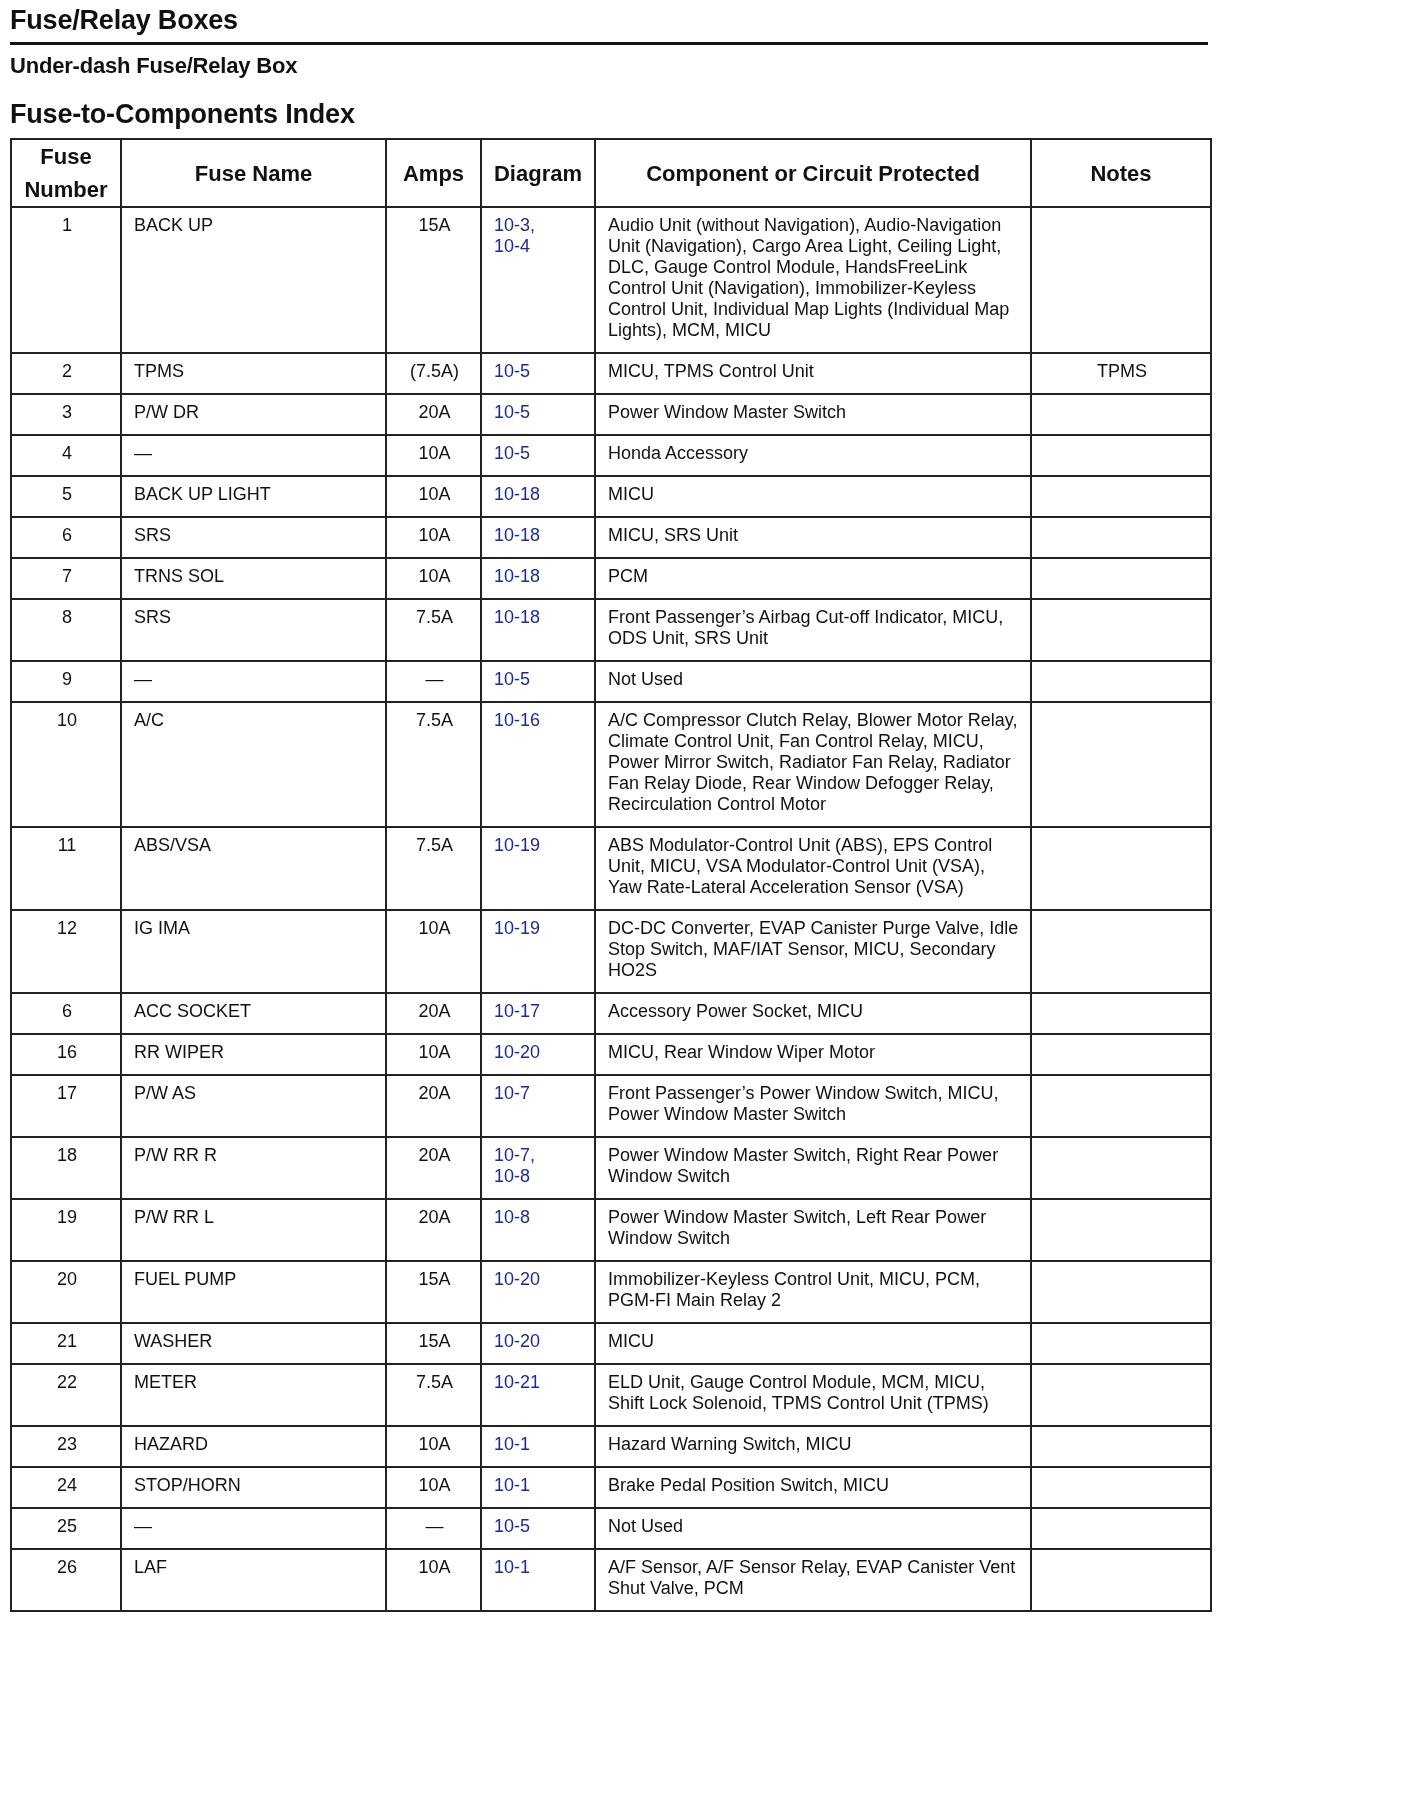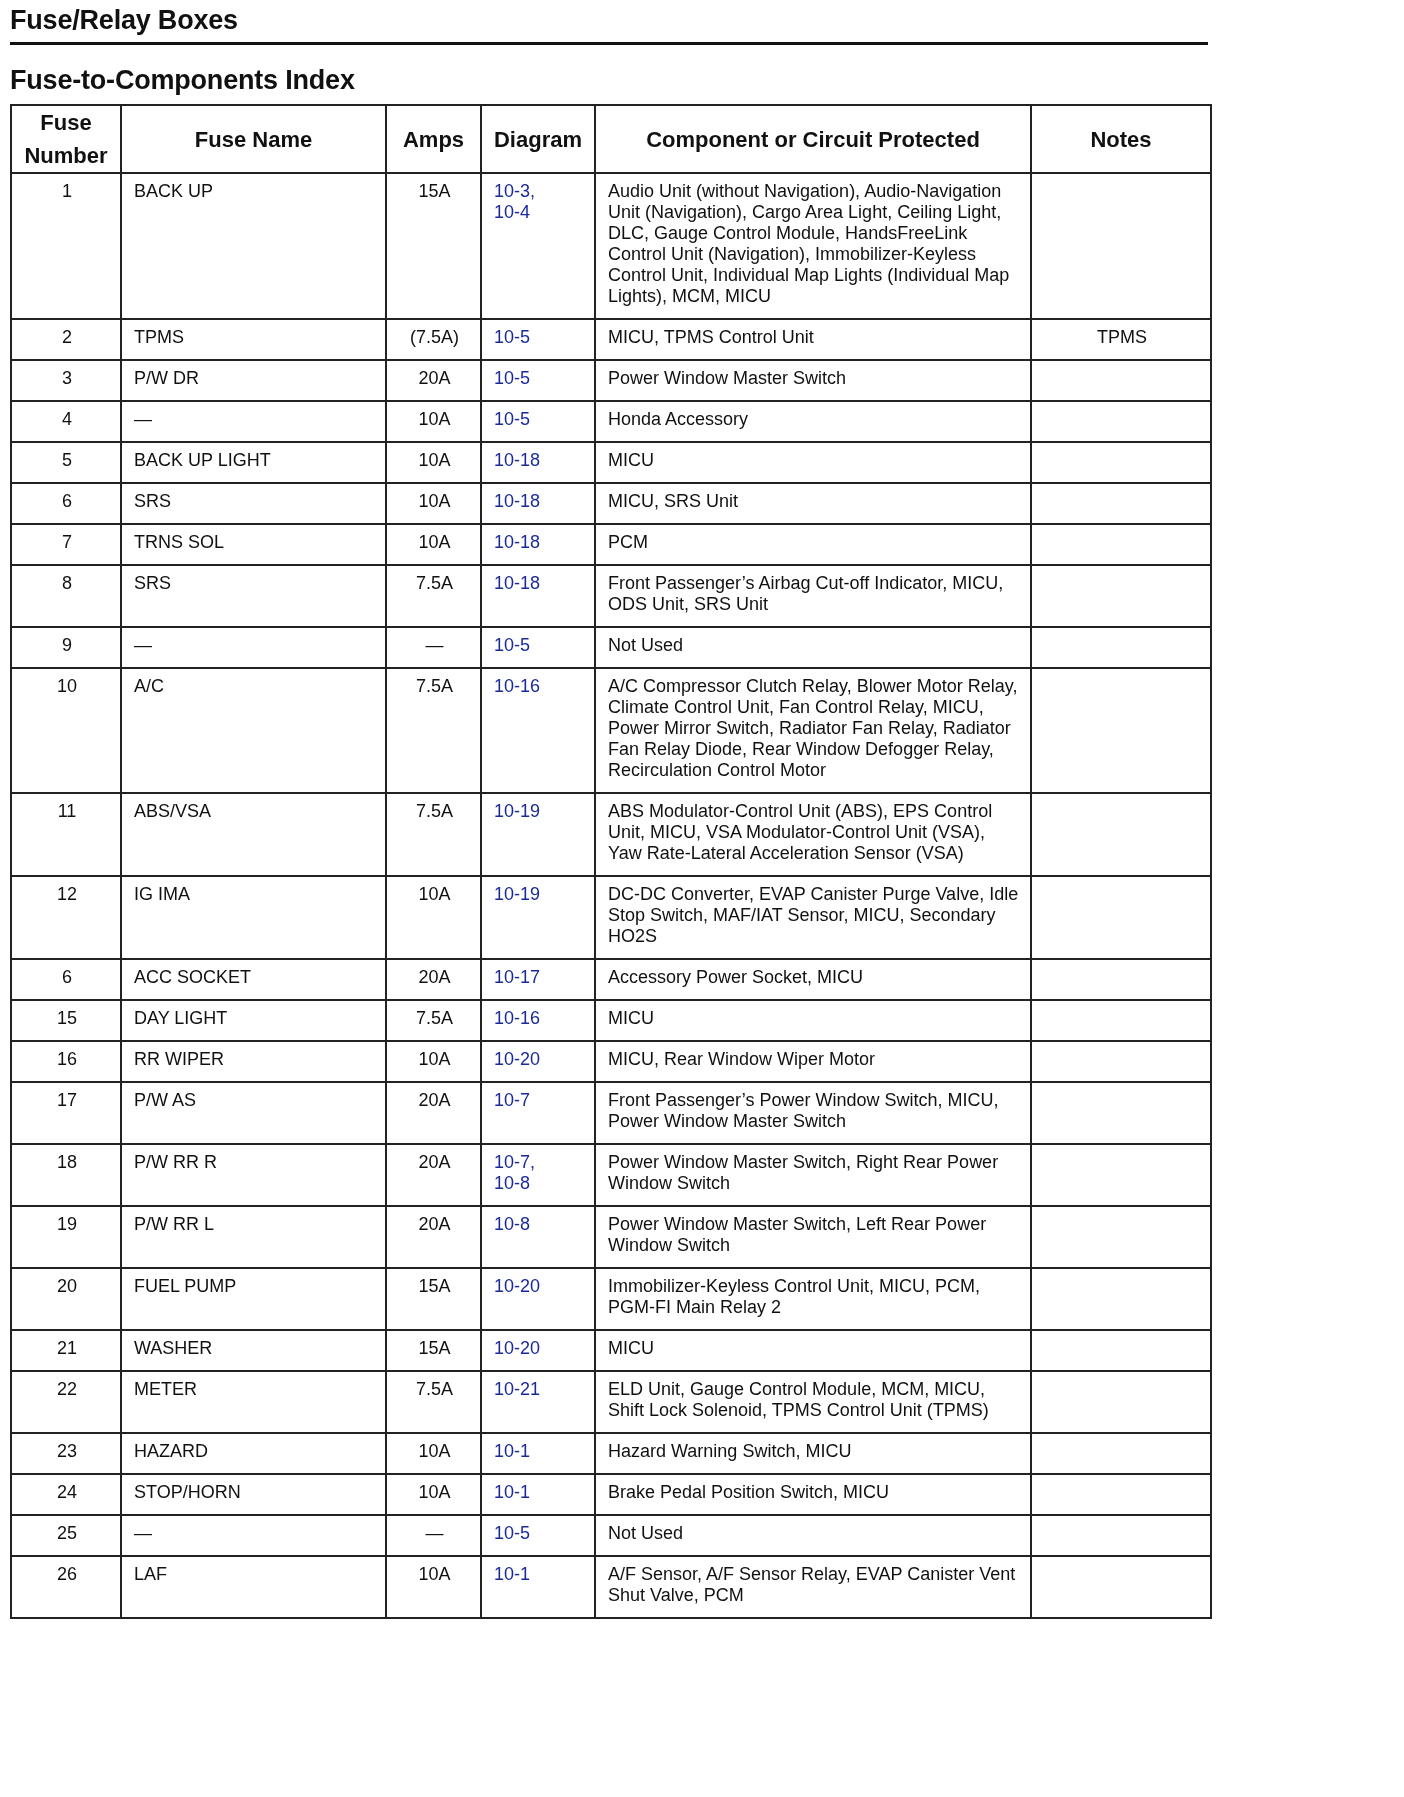--- a/index.html
+++ b/index.html
@@ -28,20 +28,21 @@
   td.c-amp { text-align: center; }
   td.c-dia { color: #1a2a9a; }
   td.c-note { text-align: center; }
   .dia-line { display: block; }
 </style>
 </head>
 <body>
 
 <div class="page">
   <h1>Fuse/Relay Boxes</h1>
+  <h2>Under-dash Fuse/Relay Box</h2>
   <h3>Fuse-to-Components Index</h3>
 
   <table>
     <colgroup>
       <col style="width:110px">
       <col style="width:265px">
       <col style="width:95px">
       <col style="width:114px">
       <col style="width:436px">
       <col style="width:180px">
@@ -182,30 +183,20 @@
           <td class="c-num">6</td>
           <td class="c-name">ACC SOCKET</td>
           <td class="c-amp">20A</td>
           <td class="c-dia">
             <span class="dia-line">10-17</span>
           </td>
           <td class="c-comp">Accessory Power Socket, MICU</td>
           <td class="c-note"></td>
         </tr>
         <tr>
-          <td class="c-num">15</td>
-          <td class="c-name">DAY LIGHT</td>
-          <td class="c-amp">7.5A</td>
-          <td class="c-dia">
-            <span class="dia-line">10-16</span>
-          </td>
-          <td class="c-comp">MICU</td>
-          <td class="c-note"></td>
-        </tr>
-        <tr>
           <td class="c-num">16</td>
           <td class="c-name">RR WIPER</td>
           <td class="c-amp">10A</td>
           <td class="c-dia">
             <span class="dia-line">10-20</span>
           </td>
           <td class="c-comp">MICU, Rear Window Wiper Motor</td>
           <td class="c-note"></td>
         </tr>
         <tr>

